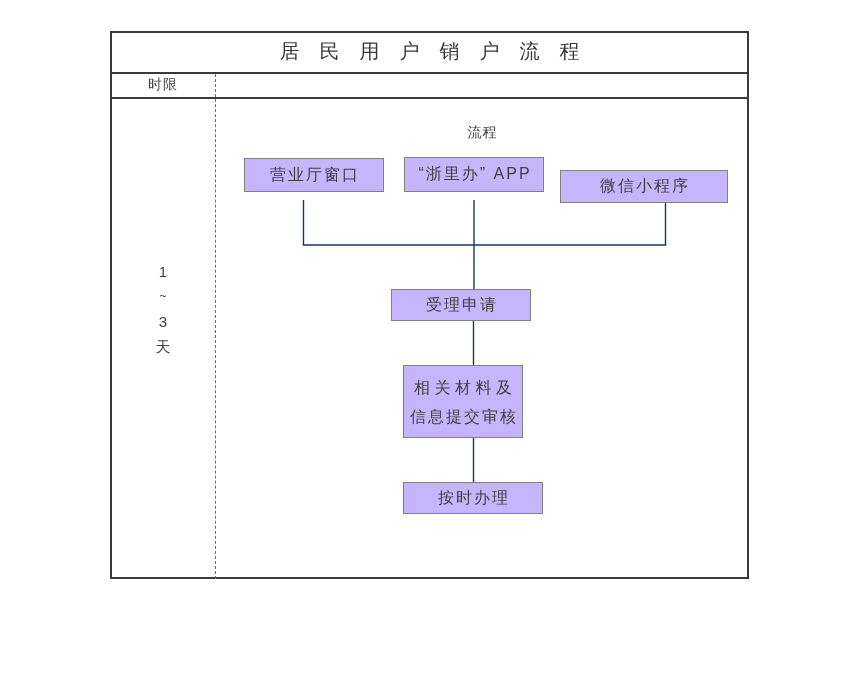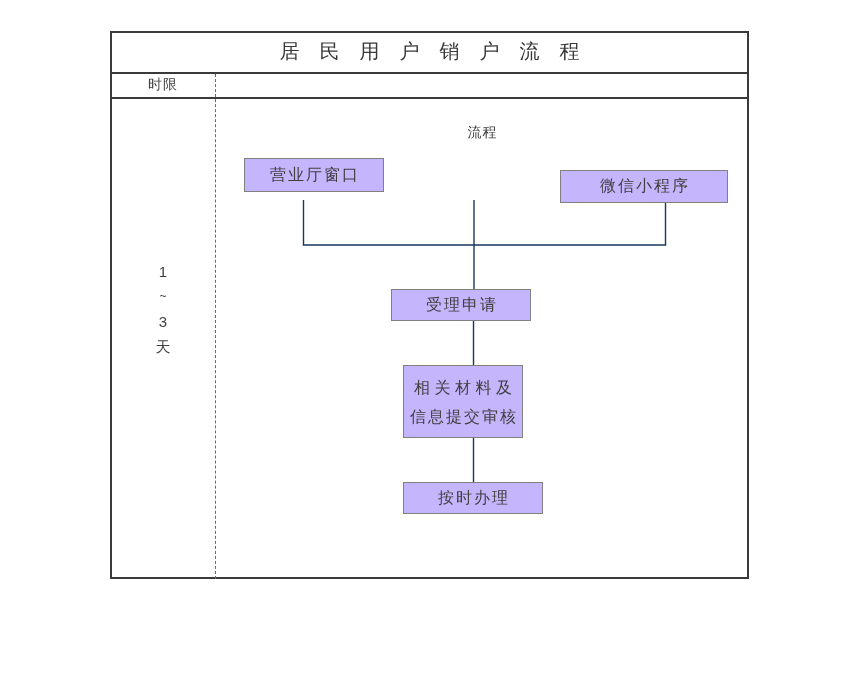--- a/index.html
+++ b/index.html
@@ -121,20 +121,23 @@
     <line x1="474" y1="200" x2="474" y2="289"></line>
     <line x1="665.5" y1="202" x2="665.5" y2="245"></line>
     <line x1="302.8" y1="245" x2="666.2" y2="245"></line>
     <line x1="473.5" y1="321" x2="473.5" y2="365"></line>
     <line x1="473.5" y1="438" x2="473.5" y2="482"></line>
   </svg>
 
   <div class="node ch1">
     <span>营业厅窗口</span>
   </div>
+  <div class="node ch2">
+    <span>“浙里办” APP</span>
+  </div>
   <div class="node ch3">
     <span>微信小程序</span>
   </div>
 
   <div class="node accept">
     <span>受理申请</span>
   </div>
 
   <div class="node review">
     <span class="l1">相关材料及</span>

